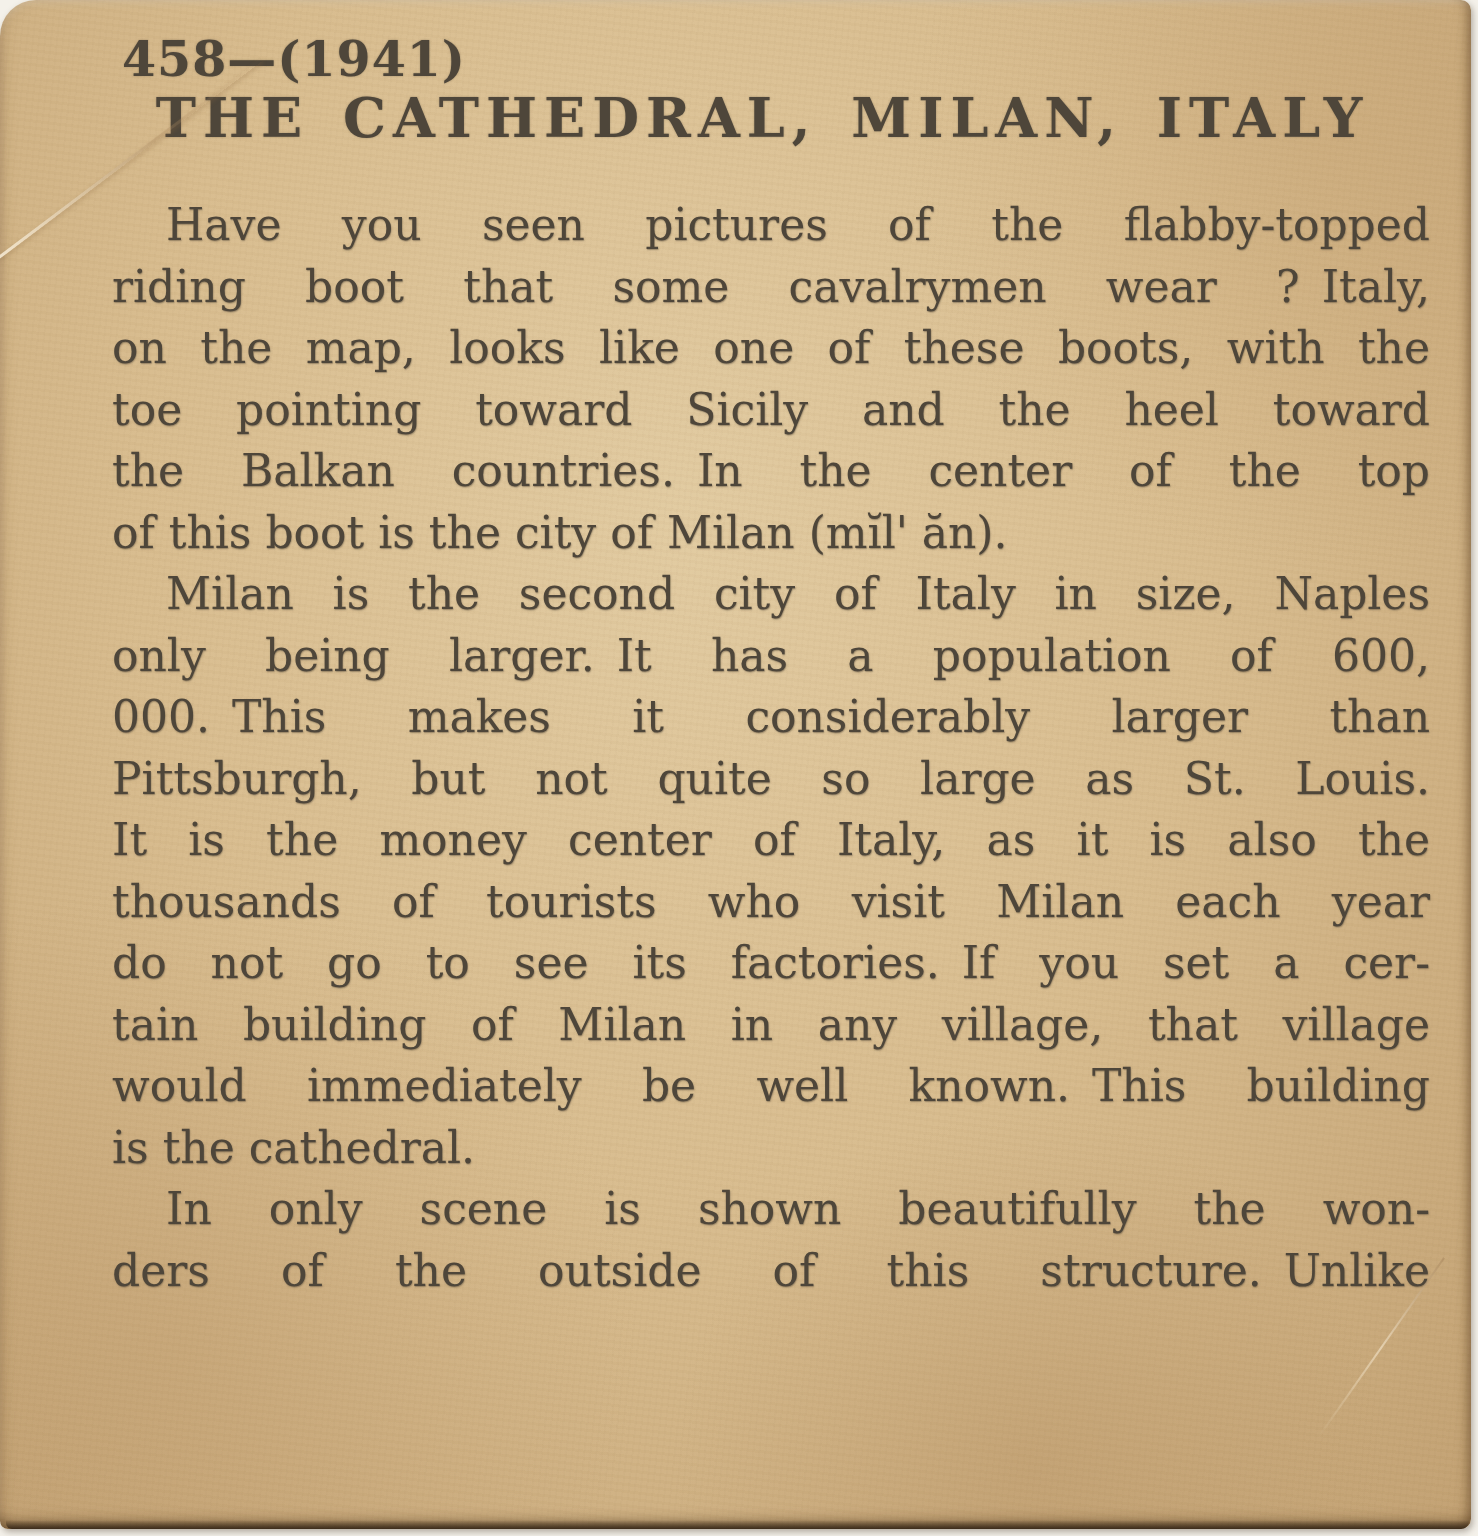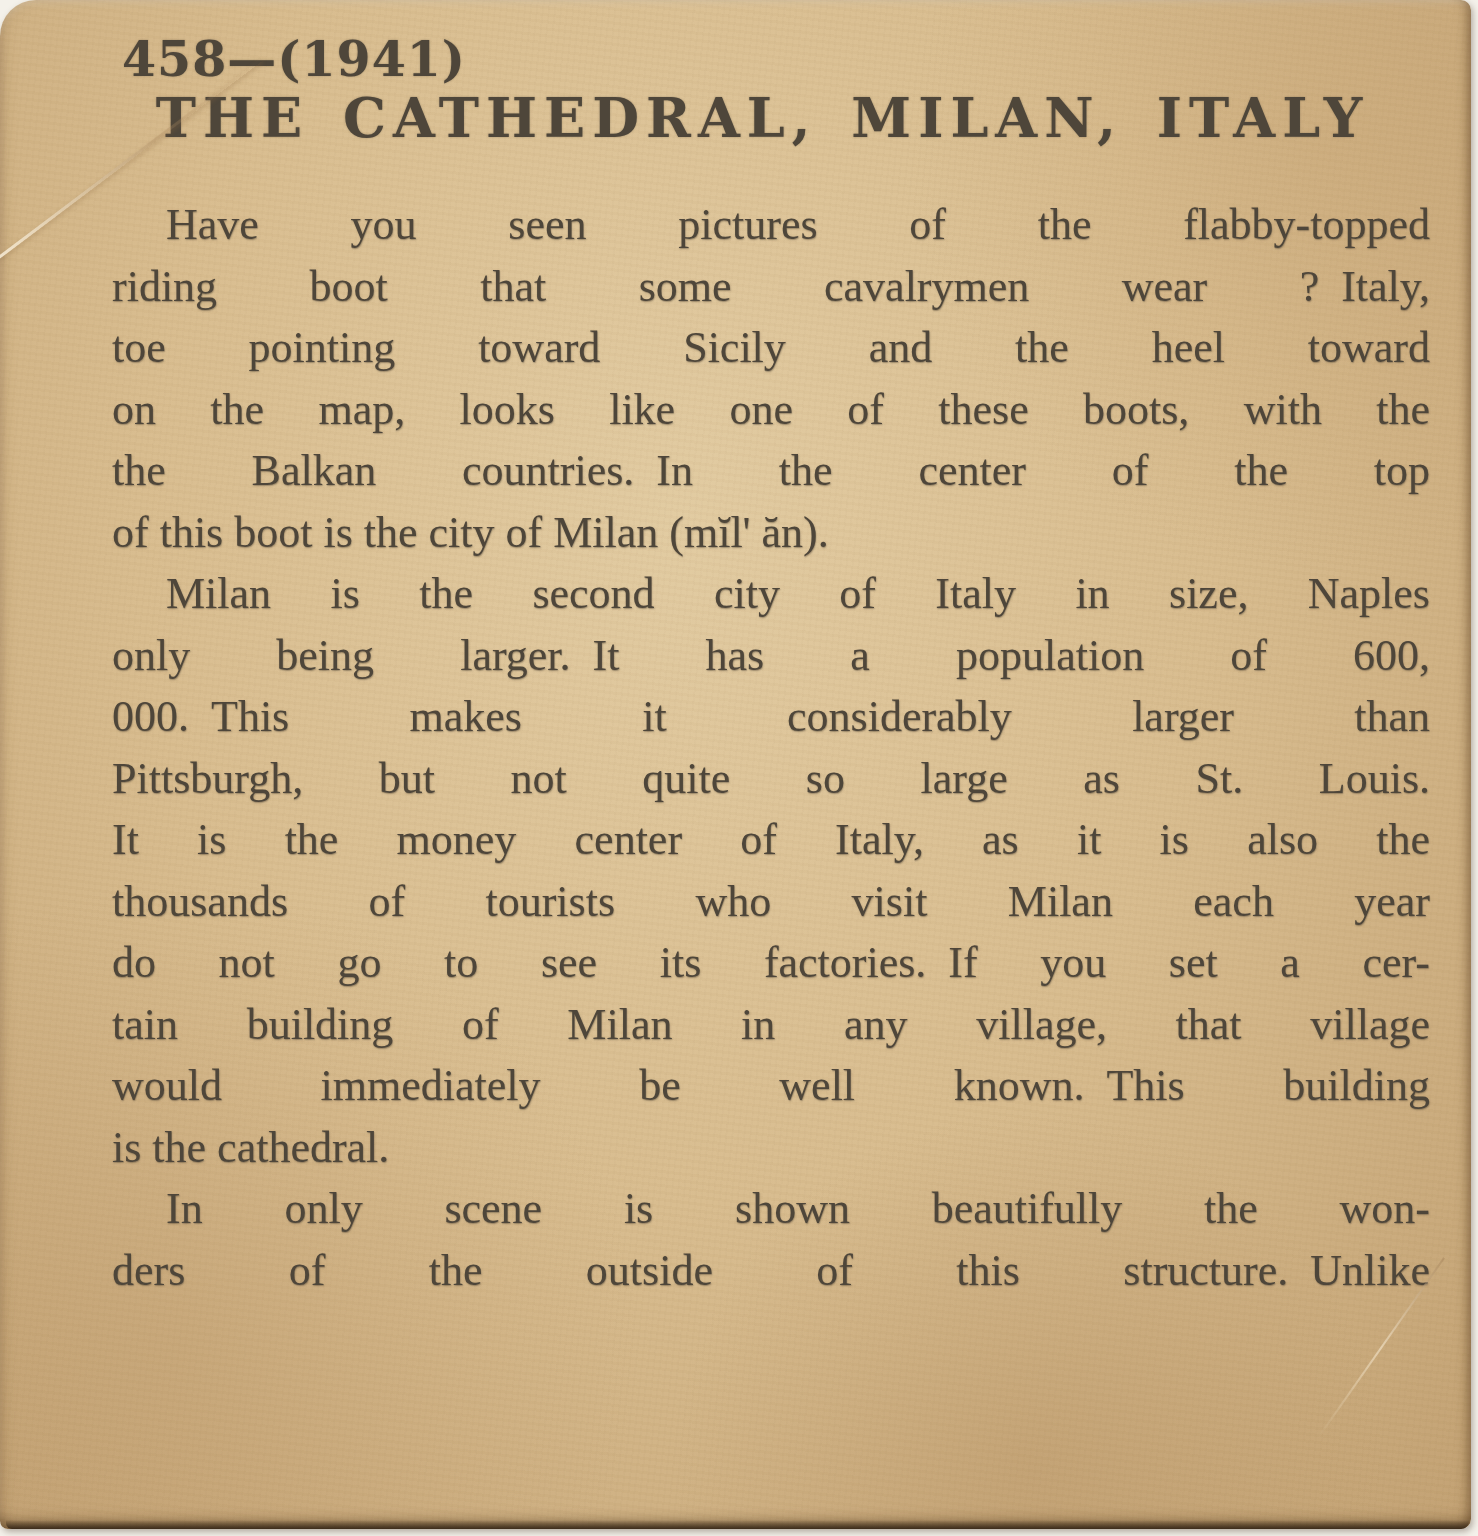--- a/index.html
+++ b/index.html
@@ -94,21 +94,20 @@
     font-size: 44px;
     text-shadow: 0.5px 0.5px 1.5px rgba(80,68,52,0.5);
   }
 
   .paragraph { margin: 0; }
 
   .line {
     line-height: 61.5px;
     height: 61.5px;
     white-space: pre-wrap;
-    font-family: Liberation Serif, serif;
   }
   .line.justify {
     text-align: justify;
     text-align-last: justify;
   }
   .line.indent {
     text-indent: 54px;
   }
 </style>
 </head>
@@ -119,22 +118,22 @@
   <div class="crease crease-right"></div>
 
   <div class="card-number">458—(1941)</div>
 
   <div class="card-title">THE CATHEDRAL, MILAN, ITALY</div>
 
   <div class="card-body">
       <div class="paragraph">
         <div class="line justify indent">Have you seen pictures of the flabby-topped</div>
         <div class="line justify">riding boot that some cavalrymen wear ? Italy,</div>
+        <div class="line justify">on the map, looks like one of these boots, with the</div>
         <div class="line justify">toe pointing toward Sicily and the heel toward</div>
-        <div class="line justify">on the map, looks like one of these boots, with the</div>
         <div class="line justify">the Balkan countries. In the center of the top</div>
         <div class="line">of this boot is the city of Milan (mĭl' ăn).</div>
       </div>
       <div class="paragraph">
         <div class="line justify indent">Milan is the second city of Italy in size, Naples</div>
         <div class="line justify">only being larger. It has a population of 600,</div>
         <div class="line justify">000. This makes it considerably larger than</div>
         <div class="line justify">Pittsburgh, but not quite so large as St. Louis.</div>
         <div class="line justify">It is the money center of Italy, as it is also the</div>
         <div class="line justify">thousands of tourists who visit Milan each year</div>

